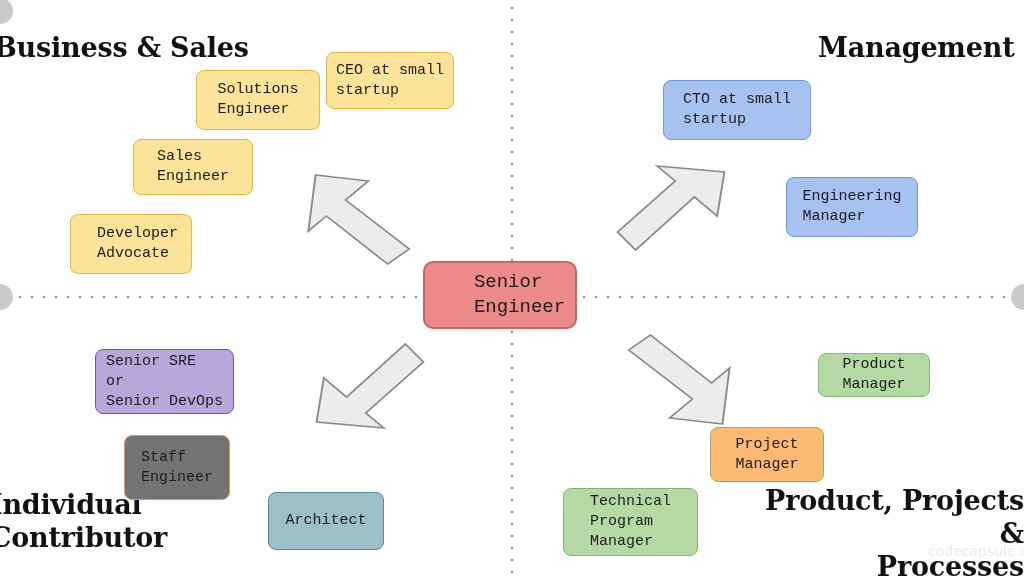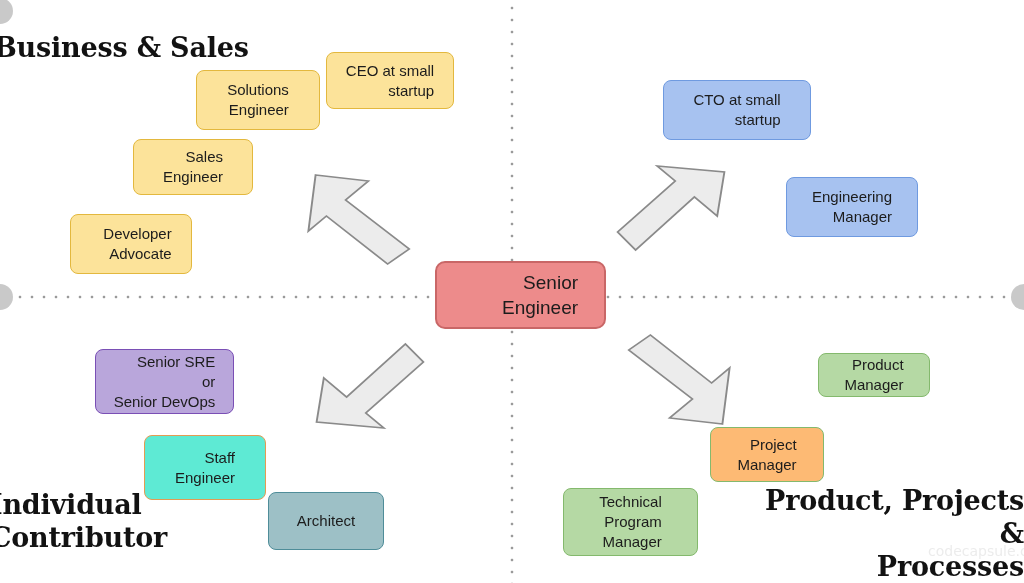--- a/index.html
+++ b/index.html
@@ -72,22 +72,22 @@
 
   
   .node {
     position: absolute;
     box-sizing: border-box;
     border-radius: 8px;
     border: 1.5px solid;
     display: flex;
     align-items: center;
     justify-content: center;
-    text-align: right;
-    font-family: Liberation Sans, sans-serif;
+    text-align: left;
+    font-family: Liberation Mono, monospace;
     font-size: 15px;
     line-height: 20px;
     color: #1c1c1c;
     white-space: pre-line;
     padding: 2px 6px;
   }
   .node.central {
     font-size: 19px;
     line-height: 25px;
     border-radius: 10px;
@@ -118,20 +118,21 @@
 <div id="canvas">
 
   <div class="divider-v"></div>
   <div class="divider-h"></div>
 
   <div class="handle handle-topleft"></div>
   <div class="handle handle-left"></div>
   <div class="handle handle-right"></div>
 
   <div class="heading h-business">Business &amp; Sales</div>
+  <div class="heading h-mgmt">Management</div>
   <div class="heading h-ic">Individual
 Contributor</div>
   <div class="heading h-product">Product, Projects &amp;
 Processes</div>
 
   <div id="arrow-layer">
       <div class="arrow" style="left: 306px; top: 167px; width: 120px; height: 100px;">
         <svg width="120" height="100" viewBox="0 0 100 100" preserveAspectRatio="none">
           <polygon points="8,8 52,14 33,33 86,82 68,97 17,49 2,64" fill="#ececec" stroke="#8a8a8a" stroke-width="1.6" stroke-linejoin="miter" transform="rotate(0 50 50)"></polygon>
         </svg>
@@ -162,30 +163,30 @@
 Engineer</div>
       <div class="node" style="left: 70px; top: 214px; width: 122px; height: 60px; background: rgb(252, 227, 154); border-color: rgb(227, 184, 62); padding-left: 19px;">Developer
 Advocate</div>
       <div class="node" style="left: 663px; top: 80px; width: 148px; height: 60px; background: rgb(167, 194, 240); border-color: rgb(111, 154, 224);">CTO at small
 startup</div>
       <div class="node" style="left: 786px; top: 177px; width: 132px; height: 60px; background: rgb(167, 194, 240); border-color: rgb(111, 154, 224);">Engineering
 Manager</div>
       <div class="node" style="left: 95px; top: 349px; width: 139px; height: 65px; background: rgb(185, 166, 219); border-color: rgb(122, 79, 181);">Senior SRE
 or
 Senior DevOps</div>
-      <div class="node" style="left: 144px; top: 435px; width: 122px; height: 65px; background: #5eead4; border-color: rgb(227, 155, 83);">Staff
+      <div class="node" style="left: 124px; top: 435px; width: 106px; height: 65px; background: #737373; border-color: rgb(227, 155, 83);">Staff
 Engineer</div>
       <div class="node" style="left: 268px; top: 492px; width: 116px; height: 58px; background: rgb(157, 192, 198); border-color: rgb(79, 141, 153);">Architect</div>
       <div class="node" style="left: 818px; top: 353px; width: 112px; height: 44px; background: rgb(181, 217, 164); border-color: rgb(132, 185, 109);">Product
 Manager</div>
       <div class="node" style="left: 710px; top: 427px; width: 114px; height: 55px; background: #fdba74; border-color: rgb(132, 185, 109);">Project
 Manager</div>
       <div class="node" style="left: 563px; top: 488px; width: 135px; height: 68px; background: rgb(181, 217, 164); border-color: rgb(132, 185, 109);">Technical
 Program
 Manager</div>
     </div>
 
-  <div class="node central" id="central-node" style="left: 435px; top: 261px; width: 171px; height: 68px; background: rgb(237, 139, 139); border-color: rgb(201, 103, 103); padding-left: 45px;">Senior
+  <div class="node central" id="central-node" style="left: 423px; top: 261px; width: 154px; height: 68px; background: rgb(237, 139, 139); border-color: rgb(201, 103, 103); padding-left: 45px;">Senior
 Engineer</div>
 
   <div class="watermark">codecapsule.c</div>
 
 </div>
 
 </body></html>

